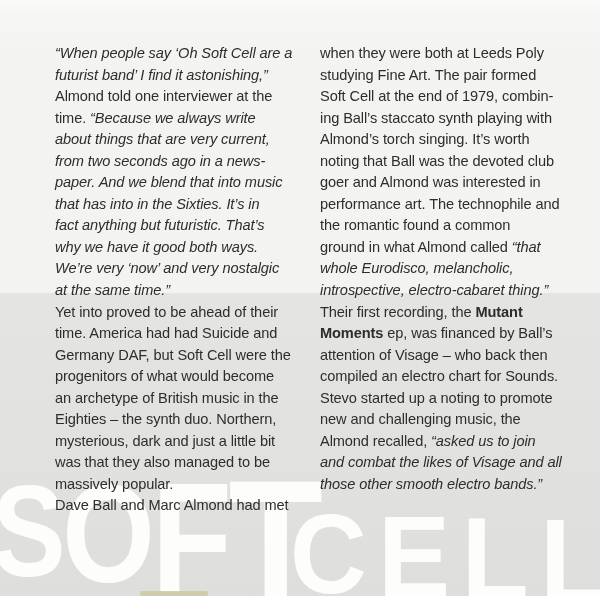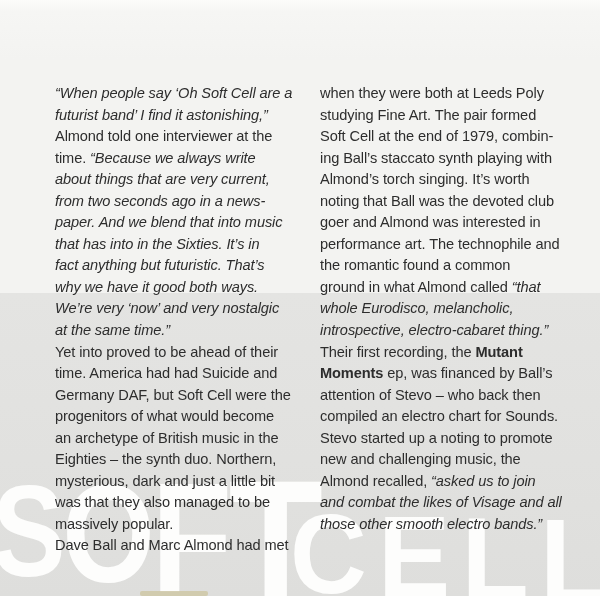--- a/index.html
+++ b/index.html
@@ -26,21 +26,20 @@
   .wm-cell { left:290px; top:498px; letter-spacing:12px; transform:scaleX(0.94); transform-origin:left top; }
   .wm-cell .l0 { font-size:113px; }
   .wm-cell .l1 { font-size:115px; transform:translateY(1px); }
   .wm-cell .l2 { font-size:117px; transform:translateY(2px); }
   .wm-cell .l3 { font-size:120px; transform:translateY(3px); }
   
   .col {
     position:absolute; top:43px; z-index:3;
     font-size:14.6px; line-height:21.55px; letter-spacing:-0.1px;
     color:#2d2d2d;
-    margin-top:40px;
   }
   .col-left  { left:55px;  width:252px; }
   .col-right { left:320px; width:268px; }
   .line { white-space:nowrap; }
   .seg-r { font-style:normal; font-weight:normal; }
   .seg-i { font-style:italic; }
   .seg-b { font-weight:bold; }
   .smudge {
     position:absolute; left:140px; top:591px; width:68px; height:5px;
     background:#ccc49f; opacity:0.75; border-radius:2px; z-index:4;
@@ -85,21 +84,21 @@
       <div class="line"><span class="seg-r">Almond’s torch singing. It’s worth</span></div>
       <div class="line"><span class="seg-r">noting that Ball was the devoted club</span></div>
       <div class="line"><span class="seg-r">goer and Almond was interested in</span></div>
       <div class="line"><span class="seg-r">performance art. The technophile and</span></div>
       <div class="line"><span class="seg-r">the romantic found a common</span></div>
       <div class="line"><span class="seg-r">ground in what Almond called </span><span class="seg-i">“that</span></div>
       <div class="line"><span class="seg-i">whole Eurodisco, melancholic,</span></div>
       <div class="line"><span class="seg-i">introspective, electro-cabaret thing.”</span></div>
       <div class="line"><span class="seg-r">Their first recording, the </span><span class="seg-b">Mutant</span></div>
       <div class="line"><span class="seg-b">Moments</span><span class="seg-r"> ep, was financed by Ball’s</span></div>
-      <div class="line"><span class="seg-r">attention of Stevo – who back then</span></div>
+      <div class="line"><span class="seg-r">attention of Visage – who back then</span></div>
       <div class="line"><span class="seg-r">compiled an electro chart for Sounds.</span></div>
       <div class="line"><span class="seg-r">Stevo started up a noting to promote</span></div>
       <div class="line"><span class="seg-r">new and challenging music, the</span></div>
       <div class="line"><span class="seg-r">Almond recalled, </span><span class="seg-i">“asked us to join</span></div>
       <div class="line"><span class="seg-i">and combat the likes of Visage and all</span></div>
       <div class="line"><span class="seg-i">those other smooth electro bands.”</span></div>
     </div>
   <div class="smudge"></div>
 </div>
 

